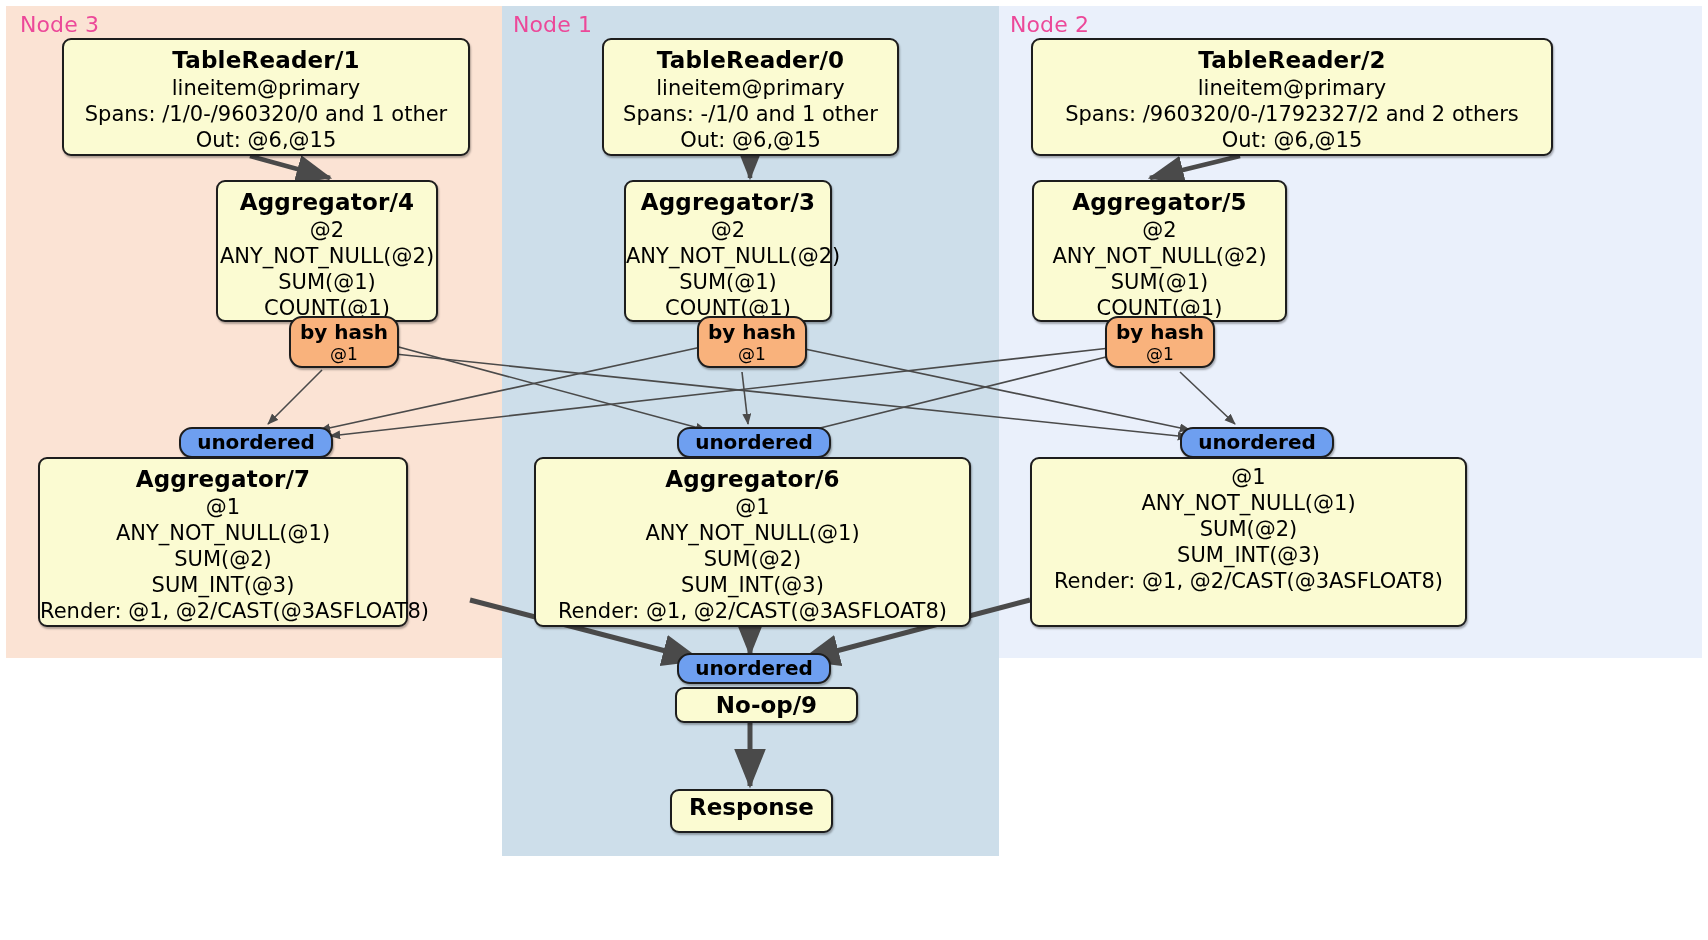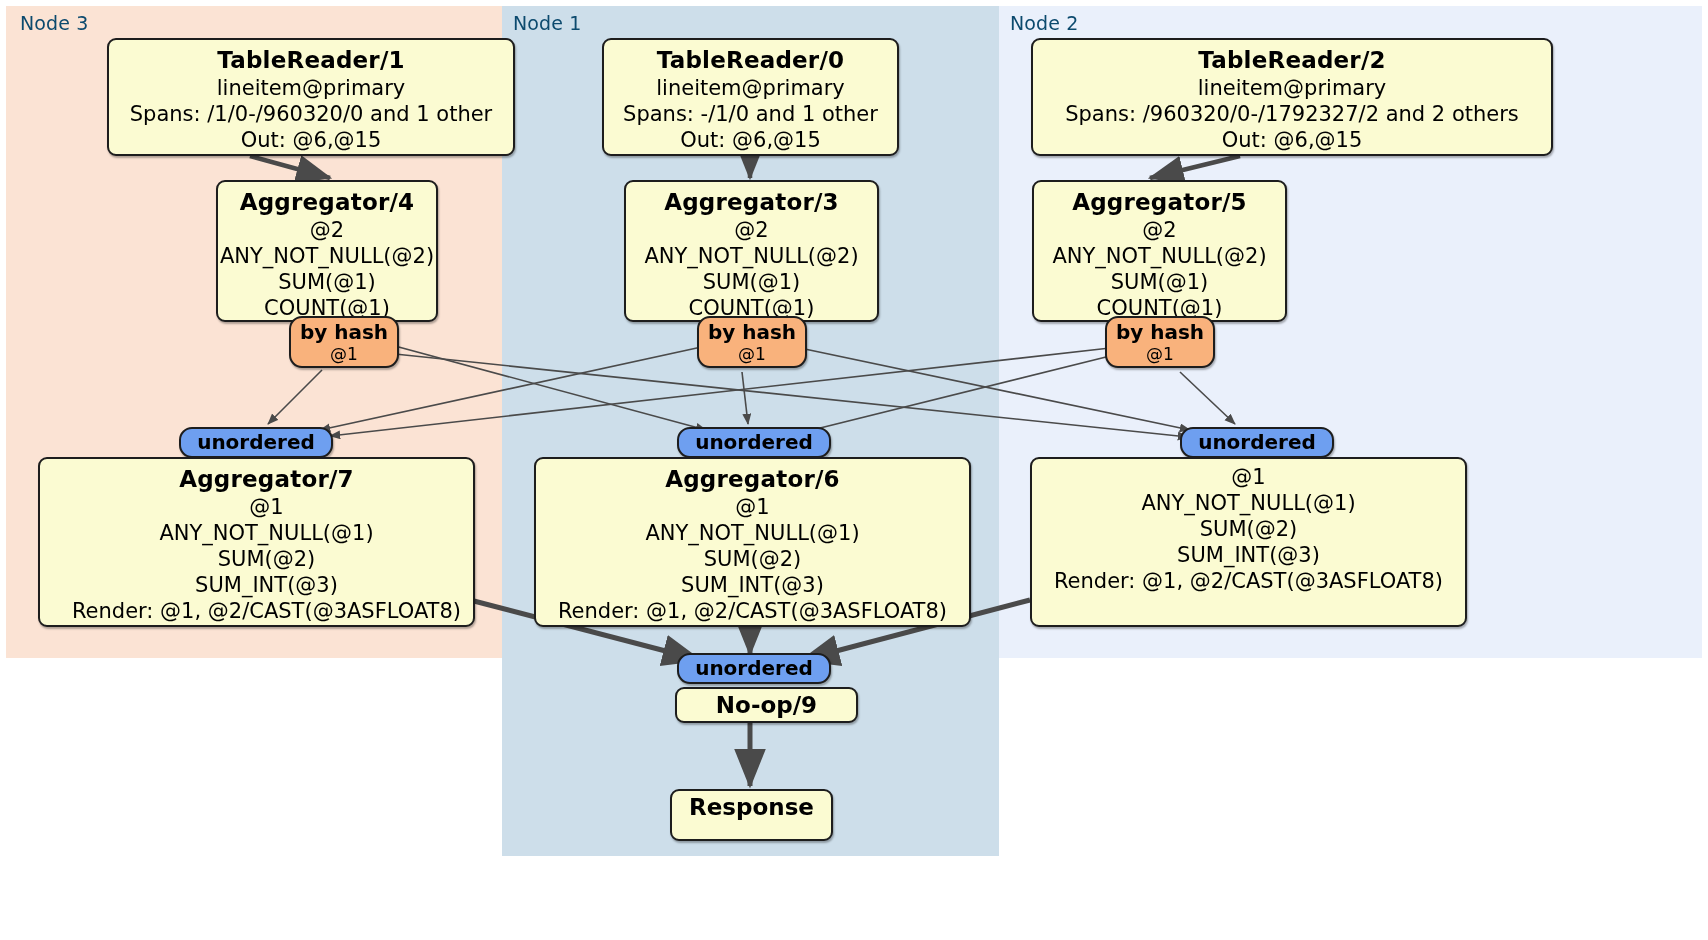--- a/index.html
+++ b/index.html
@@ -1,21 +1,21 @@
 <!DOCTYPE html>
 <html><head>
 <meta charset="utf-8">
 <style>
   html,body{margin:0;padding:0;background:#ffffff;}
   body{font-family:"DejaVu Sans","Liberation Sans",sans-serif;}
   #stage{position:relative;width:1708px;height:940px;overflow:hidden;background:#ffffff;}
 
   
   .panel{position:absolute;box-sizing:border-box;}
-  .panel-label{position:absolute;font-size:19px;color:#0c4a6e;letter-spacing:.1px;}
+  .panel-label{position:absolute;font-size:22px;color:#ec4899;letter-spacing:.1px;}
 
   
   #edges{position:absolute;left:0;top:0;width:1708px;height:940px;pointer-events:none;}
 
   
   .box{
     position:absolute;box-sizing:border-box;
     background:#fbfbd2;border:2px solid #1d1d1d;border-radius:9px;
     text-align:center;color:#000;
     padding-top:5px;
@@ -80,21 +80,21 @@
     <path d="M1110,356 L796,434" stroke="#4a4a4a" stroke-width="1.6" fill="none" marker-end="url(#ahb)"></path>
     <path d="M1180,372 L1235,424" stroke="#4a4a4a" stroke-width="1.6" fill="none" marker-end="url(#ahb)"></path>
 
     <path d="M470,600 L700,660" stroke="#4a4a4a" stroke-width="5" fill="none" marker-end="url(#ah)"></path>
     <path d="M750,626 L750,654" stroke="#4a4a4a" stroke-width="5" fill="none" marker-end="url(#ah)"></path>
     <path d="M1030,600 L802,660" stroke="#4a4a4a" stroke-width="5" fill="none" marker-end="url(#ah)"></path>
 
     <path d="M750,722 L750,786" stroke="#4a4a4a" stroke-width="5" fill="none" marker-end="url(#ah)"></path>
   </svg>
 
-  <div class="box" style="left:62px;top:38px;width:408px;height:118px;margin-left:45px;">
+  <div class="box" style="left:62px;top:38px;width:408px;height:118px;">
     <div class="t">TableReader/1</div>
     <div class="l">lineitem@primary</div>
     <div class="l">Spans: /1/0-/960320/0 and 1 other</div>
     <div class="l">Out: @6,@15</div>
   </div>
 
   <div class="box" style="left:602px;top:38px;width:297px;height:118px;">
     <div class="t">TableReader/0</div>
     <div class="l">lineitem@primary</div>
     <div class="l">Spans: -/1/0 and 1 other</div>
@@ -109,21 +109,21 @@
   </div>
 
   <div class="box" style="left:216px;top:180px;width:222px;height:142px;">
     <div class="t">Aggregator/4</div>
     <div class="l">@2</div>
     <div class="l">ANY_NOT_NULL(@2)</div>
     <div class="l">SUM(@1)</div>
     <div class="l">COUNT(@1)</div>
   </div>
 
-  <div class="box" style="left:624px;top:180px;width:255px;height:142px;">
+  <div class="box" style="left:624px;top:180px;width:208px;height:142px;">
     <div class="t">Aggregator/3</div>
     <div class="l">@2</div>
     <div class="l">ANY_NOT_NULL(@2)</div>
     <div class="l">SUM(@1)</div>
     <div class="l">COUNT(@1)</div>
   </div>
 
   <div class="box" style="left:1032px;top:180px;width:255px;height:142px;">
     <div class="t">Aggregator/5</div>
     <div class="l">@2</div>
@@ -148,21 +148,21 @@
   <div class="badge unord" style="left:179px;top:427px;width:154px;height:31px;padding-top:2px;">
     <div class="bt">unordered</div>
   </div>
   <div class="badge unord" style="left:677px;top:427px;width:154px;height:31px;padding-top:2px;">
     <div class="bt">unordered</div>
   </div>
   <div class="badge unord" style="left:1180px;top:427px;width:154px;height:31px;padding-top:2px;">
     <div class="bt">unordered</div>
   </div>
 
-  <div class="box" style="left:38px;top:457px;width:437px;height:170px;padding-left:20px;">
+  <div class="box" style="left:38px;top:457px;width:370px;height:170px;">
     <div class="t">Aggregator/7</div>
     <div class="l">@1</div>
     <div class="l">ANY_NOT_NULL(@1)</div>
     <div class="l">SUM(@2)</div>
     <div class="l">SUM_INT(@3)</div>
     <div class="l">Render: @1, @2/CAST(@3ASFLOAT8)</div>
   </div>
 
   <div class="box" style="left:534px;top:457px;width:437px;height:170px;">
     <div class="t">Aggregator/6</div>
@@ -182,17 +182,17 @@
   </div>
 
   <div class="badge unord" style="left:677px;top:653px;width:154px;height:31px;padding-top:2px;">
     <div class="bt">unordered</div>
   </div>
 
   <div class="box" style="left:675px;top:687px;width:183px;height:36px;padding-top:1px;">
     <div class="noop">No-op/9</div>
   </div>
 
-  <div class="box" style="left:670px;top:789px;width:163px;height:52px;padding-top:1px;">
+  <div class="box" style="left:670px;top:789px;width:163px;height:44px;padding-top:1px;">
     <div class="noop">Response</div>
   </div>
 
 </div>
 
 </body></html>

